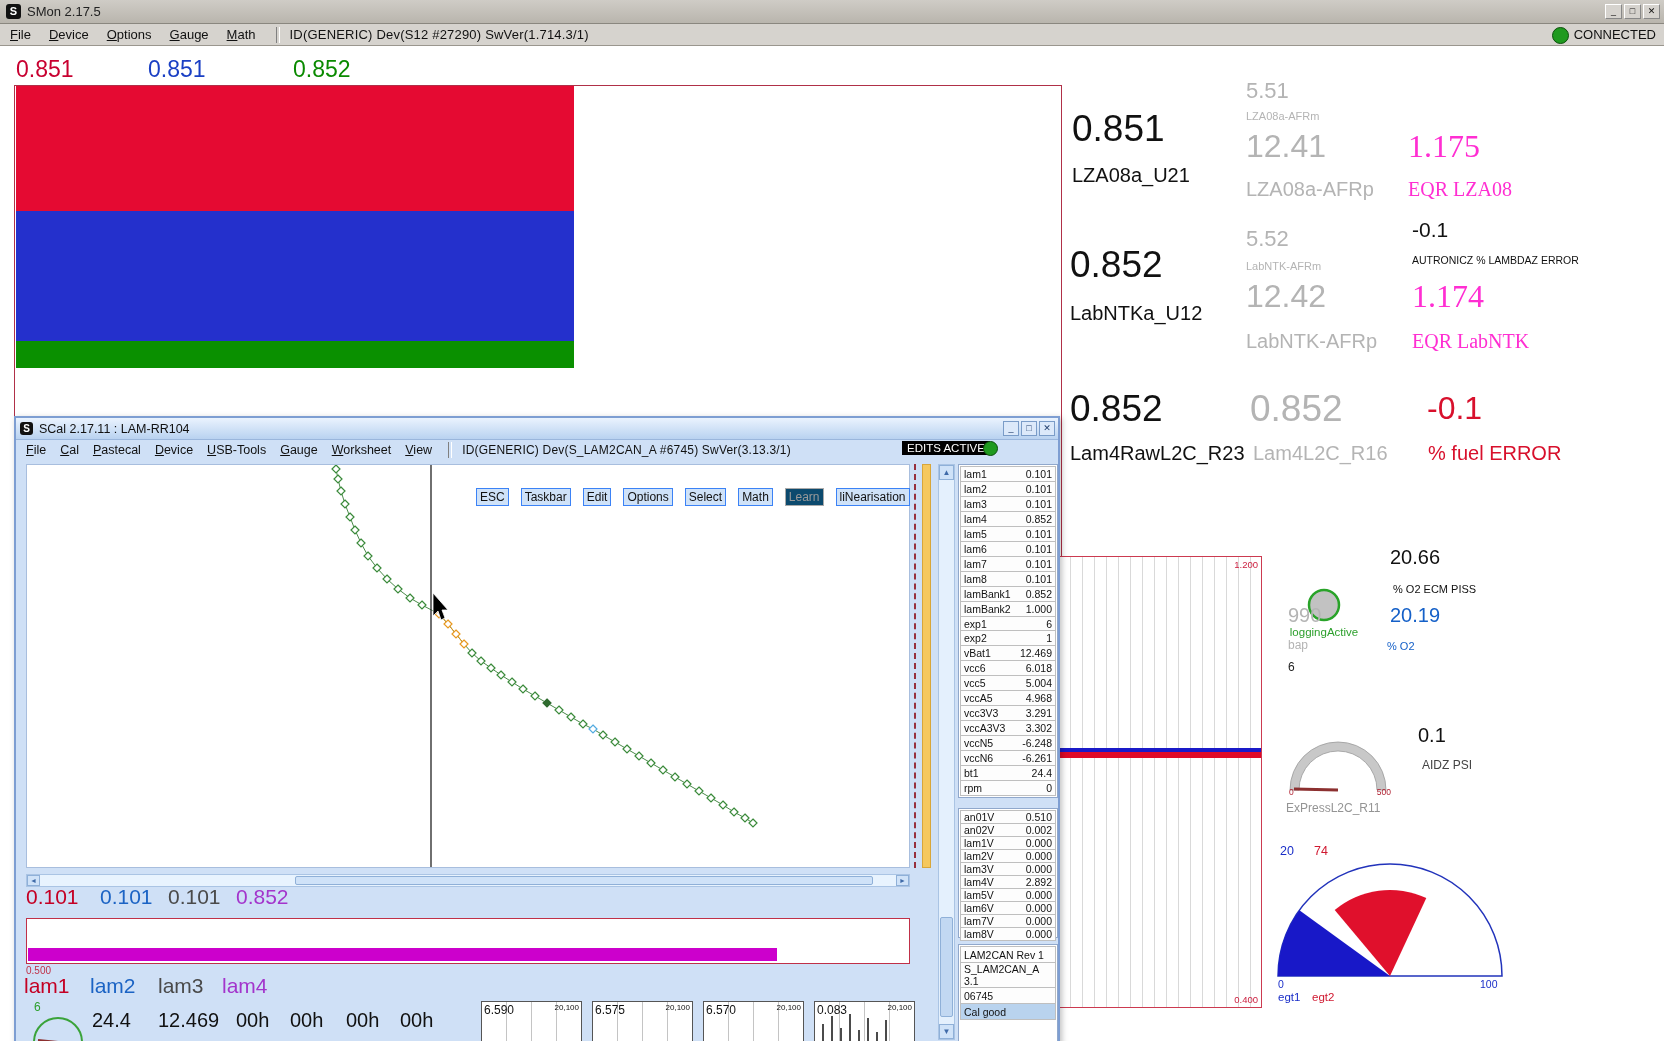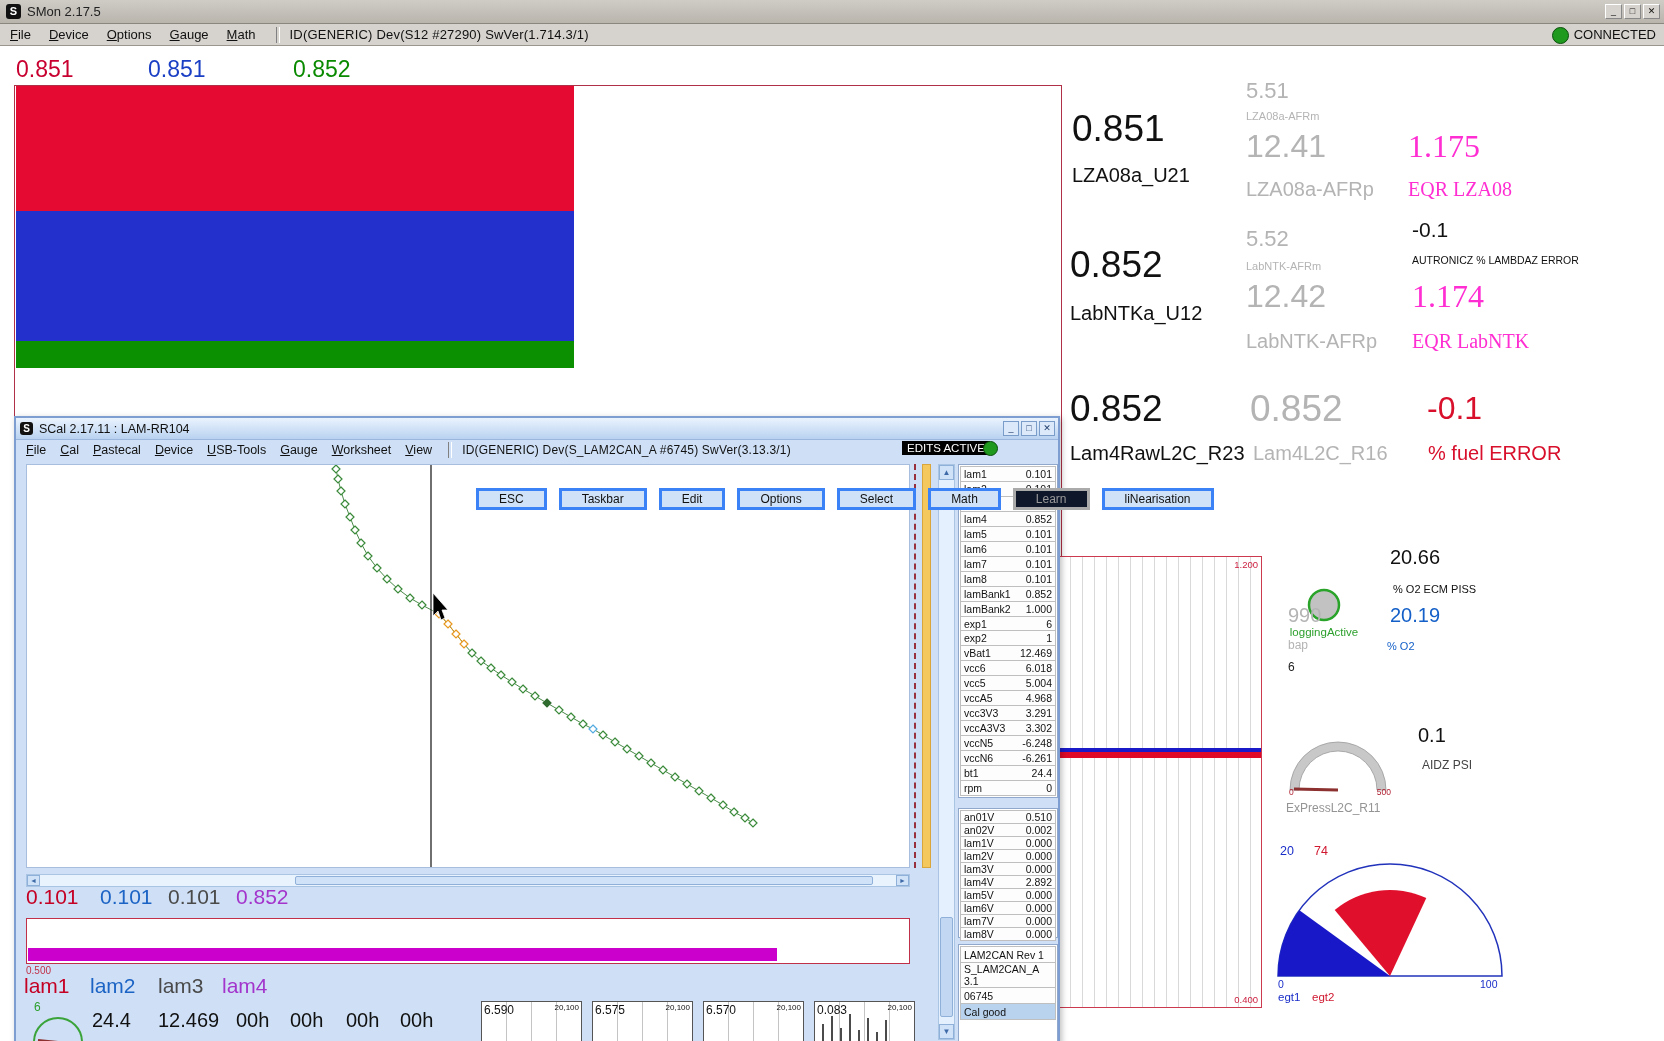--- a/index.html
+++ b/index.html
@@ -95,22 +95,22 @@
     align-items:center; padding-left:10px; font-size:12.5px; color:#111; }
   .scal-menu .mitem { margin-right:14px; }
   .edits { position:absolute; left:886px; top:1px; background:#000; color:#fff;
     font-size:11.5px; padding:1px 5px; }
   .edits-led { position:absolute; left:967px; top:1px; width:15px; height:15px;
     border-radius:50%; background:#1f9a1f; border:1px solid #0c4f0c; }
 
   .chart-box { position:absolute; left:10px; top:46px; width:884px; height:404px;
     background:#fff; border:1px solid #a8bede; }
   .tools { position:absolute; left:460px; top:70px; display:flex; gap:12px; z-index:5; }
-  .tool { font-size:12px; color:#111; background:#cfe2f8; border:3px solid #3b82f6; padding:1px 20px; }
-  .tool.disabled { color:#999; background:#0f172a; border-color:#aaa; }
+  .tool { font-size:12px; color:#111; background:#cfe2f8; border:1px solid #3b82f6; padding:1px 3px; }
+  .tool.disabled { color:#999; background:#0c4a6e; border-color:#aaa; }
 
   .dashline { position:absolute; left:898px; top:46px; height:404px; width:0;
     border-left:2px dashed #97303c; }
   .yellowband { position:absolute; left:906px; top:46px; width:9px; height:404px;
     background:#f5c85e; border:1px solid #d8a63a; }
   .vscroll { position:absolute; left:922px; top:46px; width:17px; height:576px;
     background:#e4f0fd; border:1px solid #aac4e4; }
   .varrow { position:absolute; left:0; width:15px; height:15px; background:#cfe2f8;
     border:1px solid #8fb0d8; color:#3f6aa8; font-size:8px; text-align:center; line-height:14px; }
   .vthumb { position:absolute; left:1px; top:452px; width:13px; height:100px;

